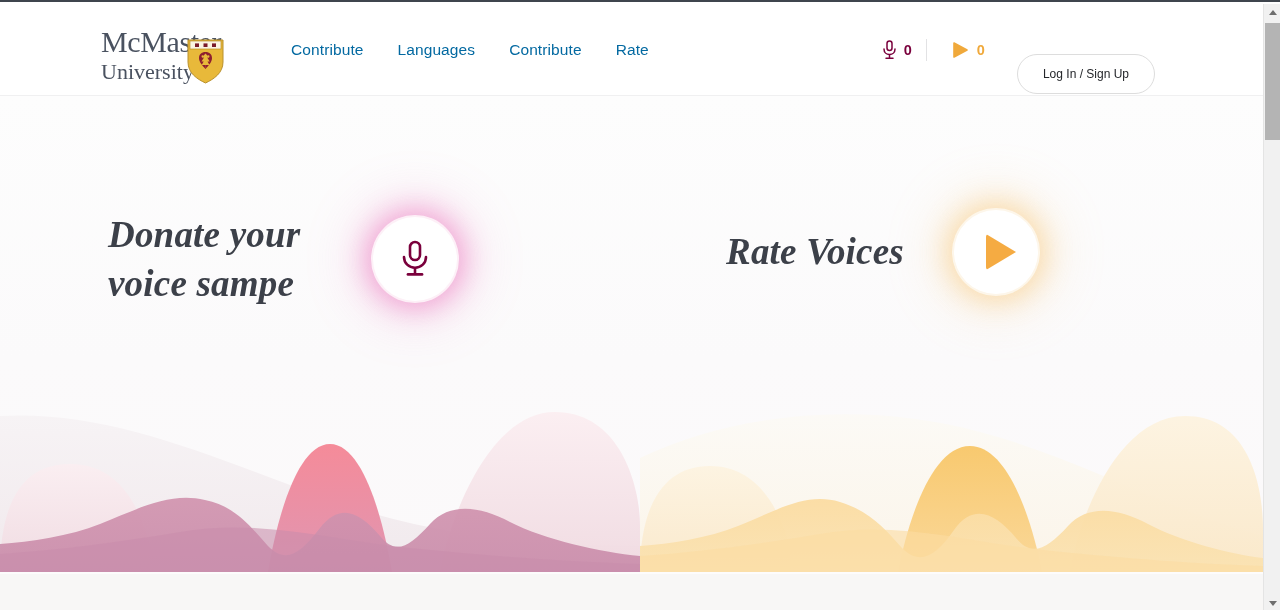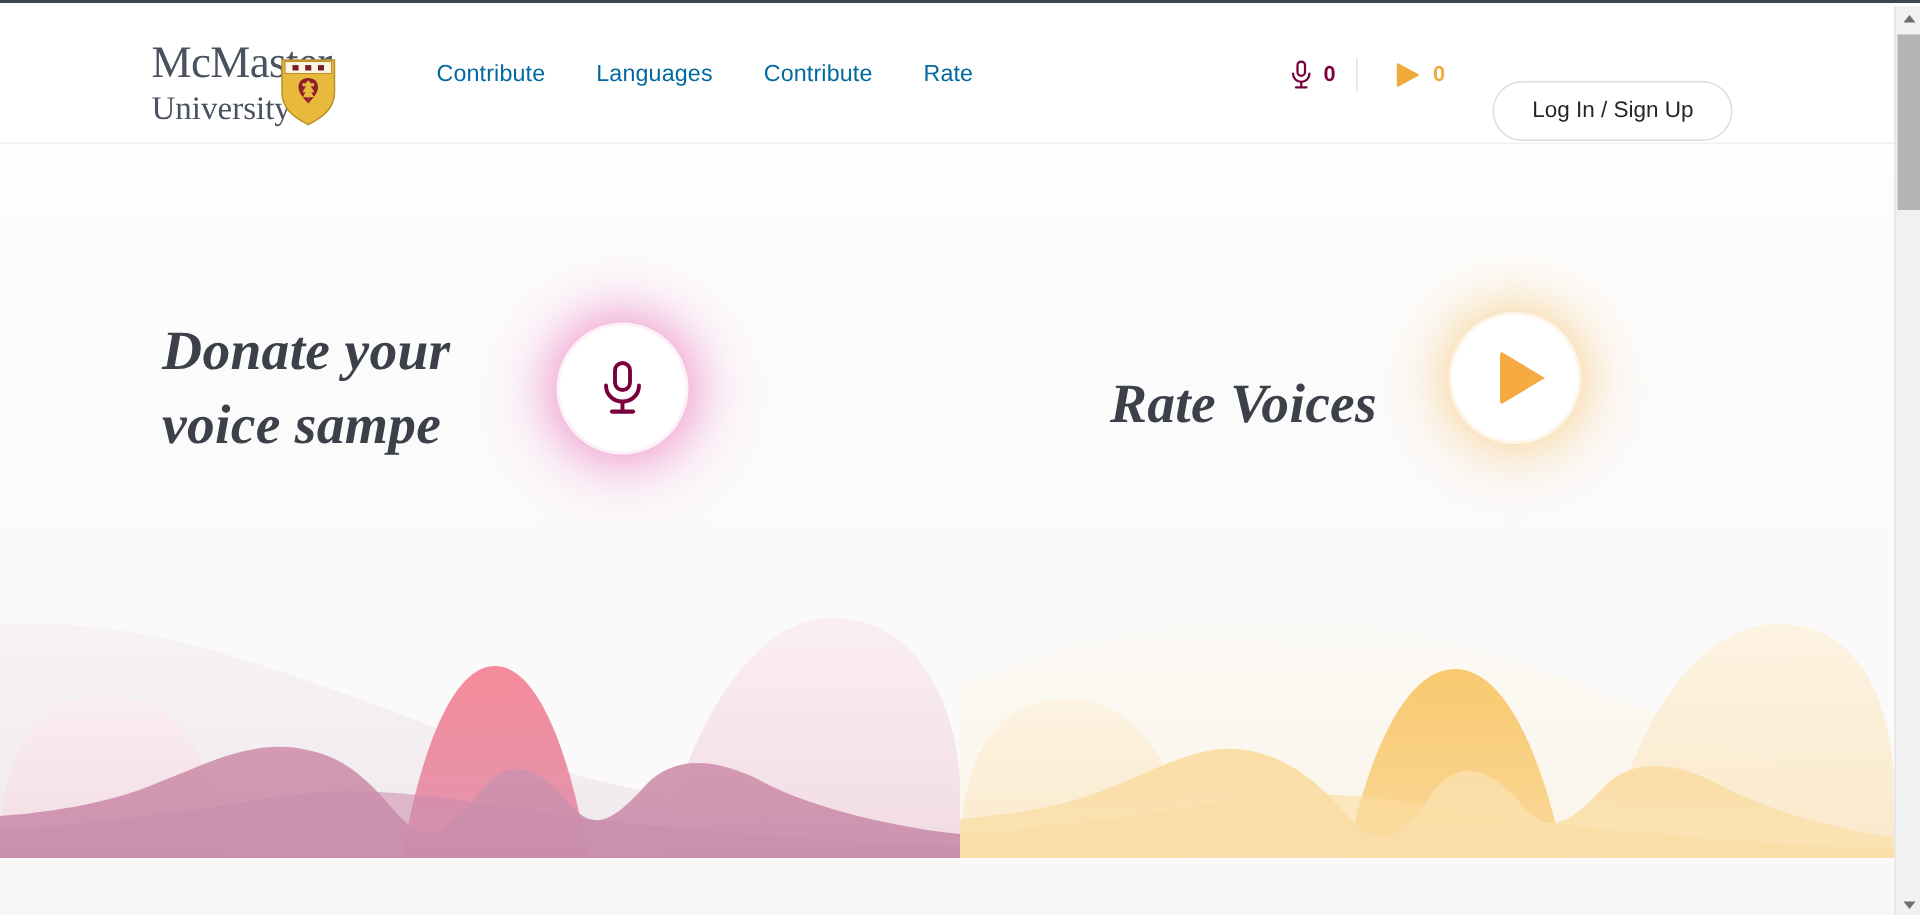--- a/index.html
+++ b/index.html
@@ -117,21 +117,21 @@
     background: #e2e2e4;
     margin-right: 23px;
   }
   .login-btn {
     margin-left: 32px;
     height: 40px;
     padding: 4px 25px;
     border: 1px solid #dddddd;
     border-radius: 22px;
     background: #ffffff;
-    font-size: 15px;
+    font-size: 12px;
     color: #24262a;
     display: flex;
     align-items: center;
     cursor: pointer;
     white-space: nowrap;
     margin-top: 48px;
   }
 
   
   .hero {
@@ -149,21 +149,21 @@
   .pane.right { width: 623px; }
 
   .pane-content {
     position: absolute;
     top: 114px;
     display: flex;
     align-items: center;
     z-index: 5;
   }
   .pane.left .pane-content { left: 64px; margin-left: 44px; }
-  .pane.right .pane-content { left: 100px; align-items: flex-end; }
+  .pane.right .pane-content { left: 86px; }
 
   .hero-title {
     font-family: "Liberation Serif", serif;
     font-style: italic;
     font-size: 37px;
     line-height: 1.33;
     color: #3c4049;
     letter-spacing: 0.2px;
     white-space: pre-line;
   }

